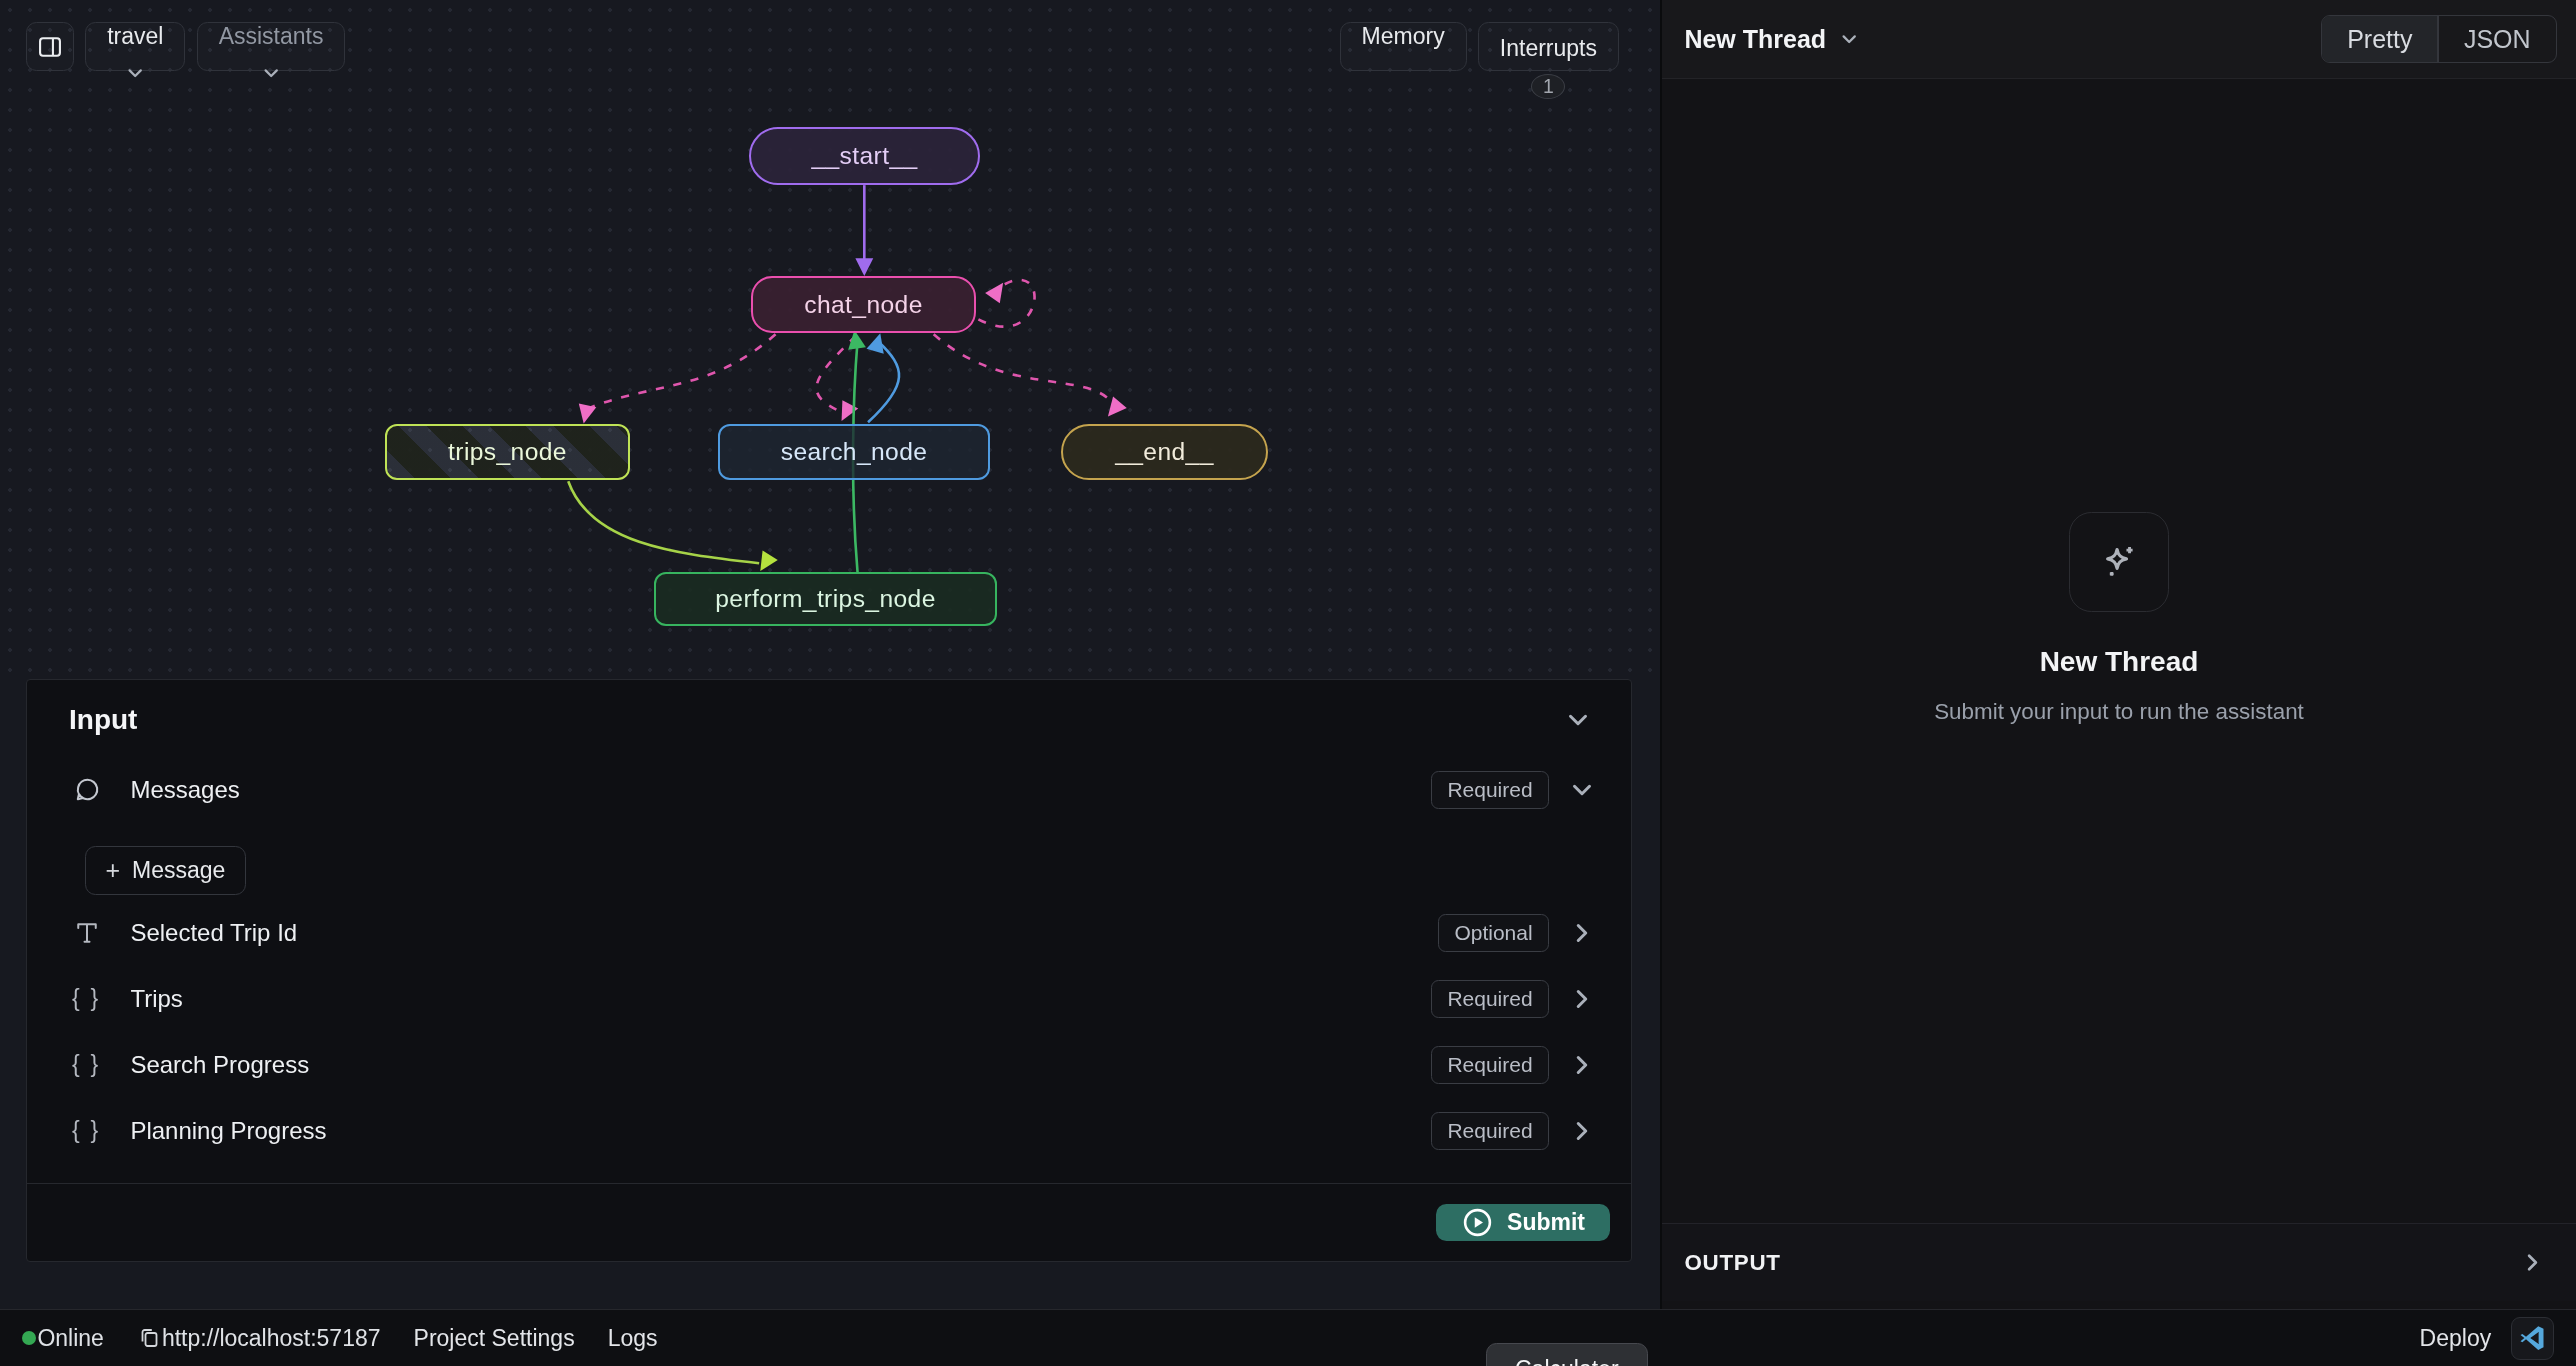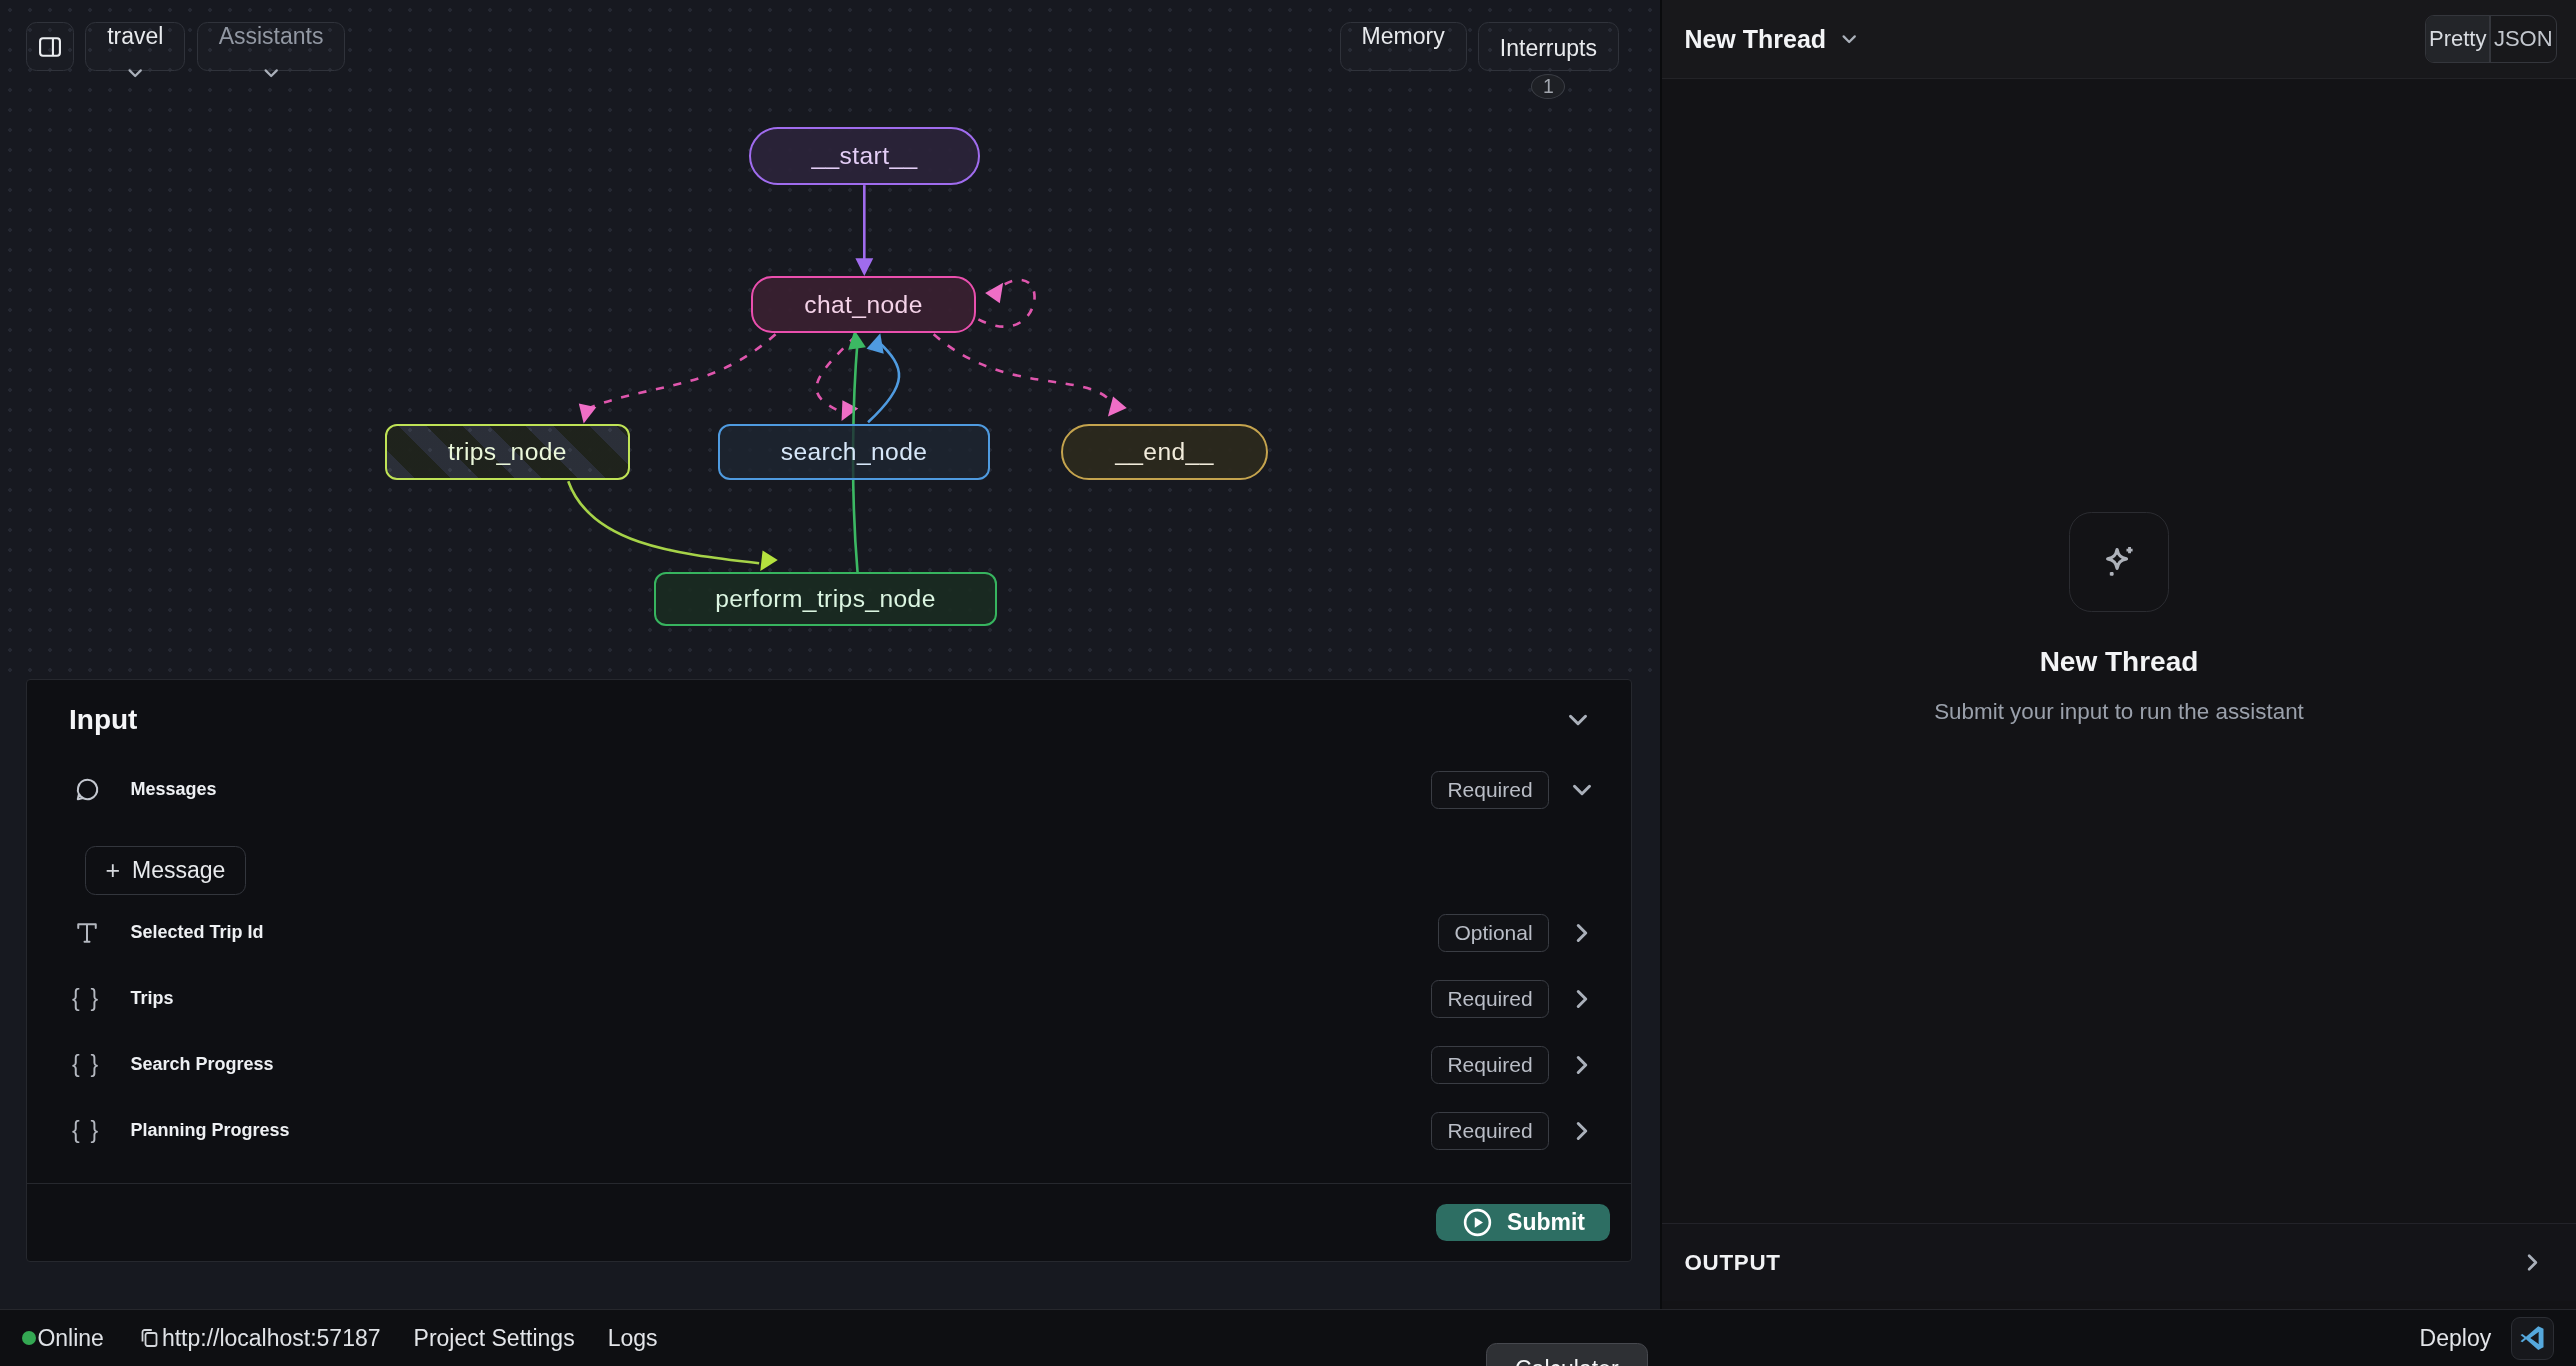--- a/index.html
+++ b/index.html
@@ -50,21 +50,21 @@
   .input-card {
     position:absolute; left:26px; top:679px; width:1606px; height:583px;
     background:#0e0f13; border:1.5px solid #26282e; border-radius:4px; z-index:6;
     display:flex; flex-direction:column; overflow:hidden;
   }
   .input-header { height:72px; display:flex; align-items:center; justify-content:space-between; padding:7.5px 37px 0 42px; }
   .input-title { font-size:28px; font-weight:700; color:#f4f5f7; }
   .irow { height:66px; display:flex; align-items:center; padding:0 33px 0 45px; cursor:pointer; }
   .irow-msg { height:75px; }
   .irow .ric { width:48px; display:flex; align-items:center; color:#c3c7cf; }
-  .irow .rlabel { font-size:18px; color:#eef0f3; flex:1 1 auto; margin-left:10.4px;font-weight:bold; }
+  .irow .rlabel { font-size:24px; color:#eef0f3; flex:1 1 auto; margin-left:10.4px; }
   .braces { font-size:23px; color:#b4b8c0; letter-spacing:2.2px; font-weight:400; }
   .pill {
     border:1.5px solid #3a3d44; border-radius:7.5px; padding:6px 15px; font-size:21px;
     color:#b9bdc6; background:rgba(255,255,255,0.015); margin-right:16.4px; white-space:nowrap;
   }
   .rchev { width:33px; height:33px; display:flex; align-items:center; justify-content:center; }
   .add-btn {
     margin:19.4px 0 4.5px 58px; align-self:flex-start; display:flex; align-items:center; gap:12px;
     border:1.5px solid #33363d; border-radius:10.4px; padding:9px 19.4px; font-size:23px; color:#e8eaed;
     background:transparent; cursor:pointer;
@@ -86,21 +86,21 @@
   .thread-header {
     height:79px; background:#18181b; border-bottom:1.5px solid #232327;
     display:flex; align-items:center; justify-content:space-between; padding:0 19.4px 0 22.4px;
   }
   .thread-title-wrap { display:flex; align-items:center; gap:12px; cursor:pointer; }
   .thread-title { font-size:25px; font-weight:700; color:#f3f4f6; }
   .seg {
     display:flex; align-items:stretch; border:1.5px solid #34363c; border-radius:9px; overflow:hidden; height:48px;
   }
   .seg button {
-    border:none; background:transparent; color:#c2c6cd; font-size:22px; padding:0 3px; cursor:pointer;
+    border:none; background:transparent; color:#c2c6cd; font-size:25px; padding:0 25px; cursor:pointer;
     font-family:"Liberation Sans", sans-serif;
     text-align:center;
   }
   .seg button.sel { background:#232529; color:#d9dce1; }
   .seg .seg-div { width:1.5px; background:#34363c; }
 
   .empty-state { position:absolute; top:512px; left:0; width:100%; text-align:center; }
   .empty-tile {
     width:100px; height:100px; margin:0 auto; border:1.5px solid #2b2c31; border-radius:22.4px;
     display:flex; align-items:center; justify-content:center; color:#aeb2ba;

